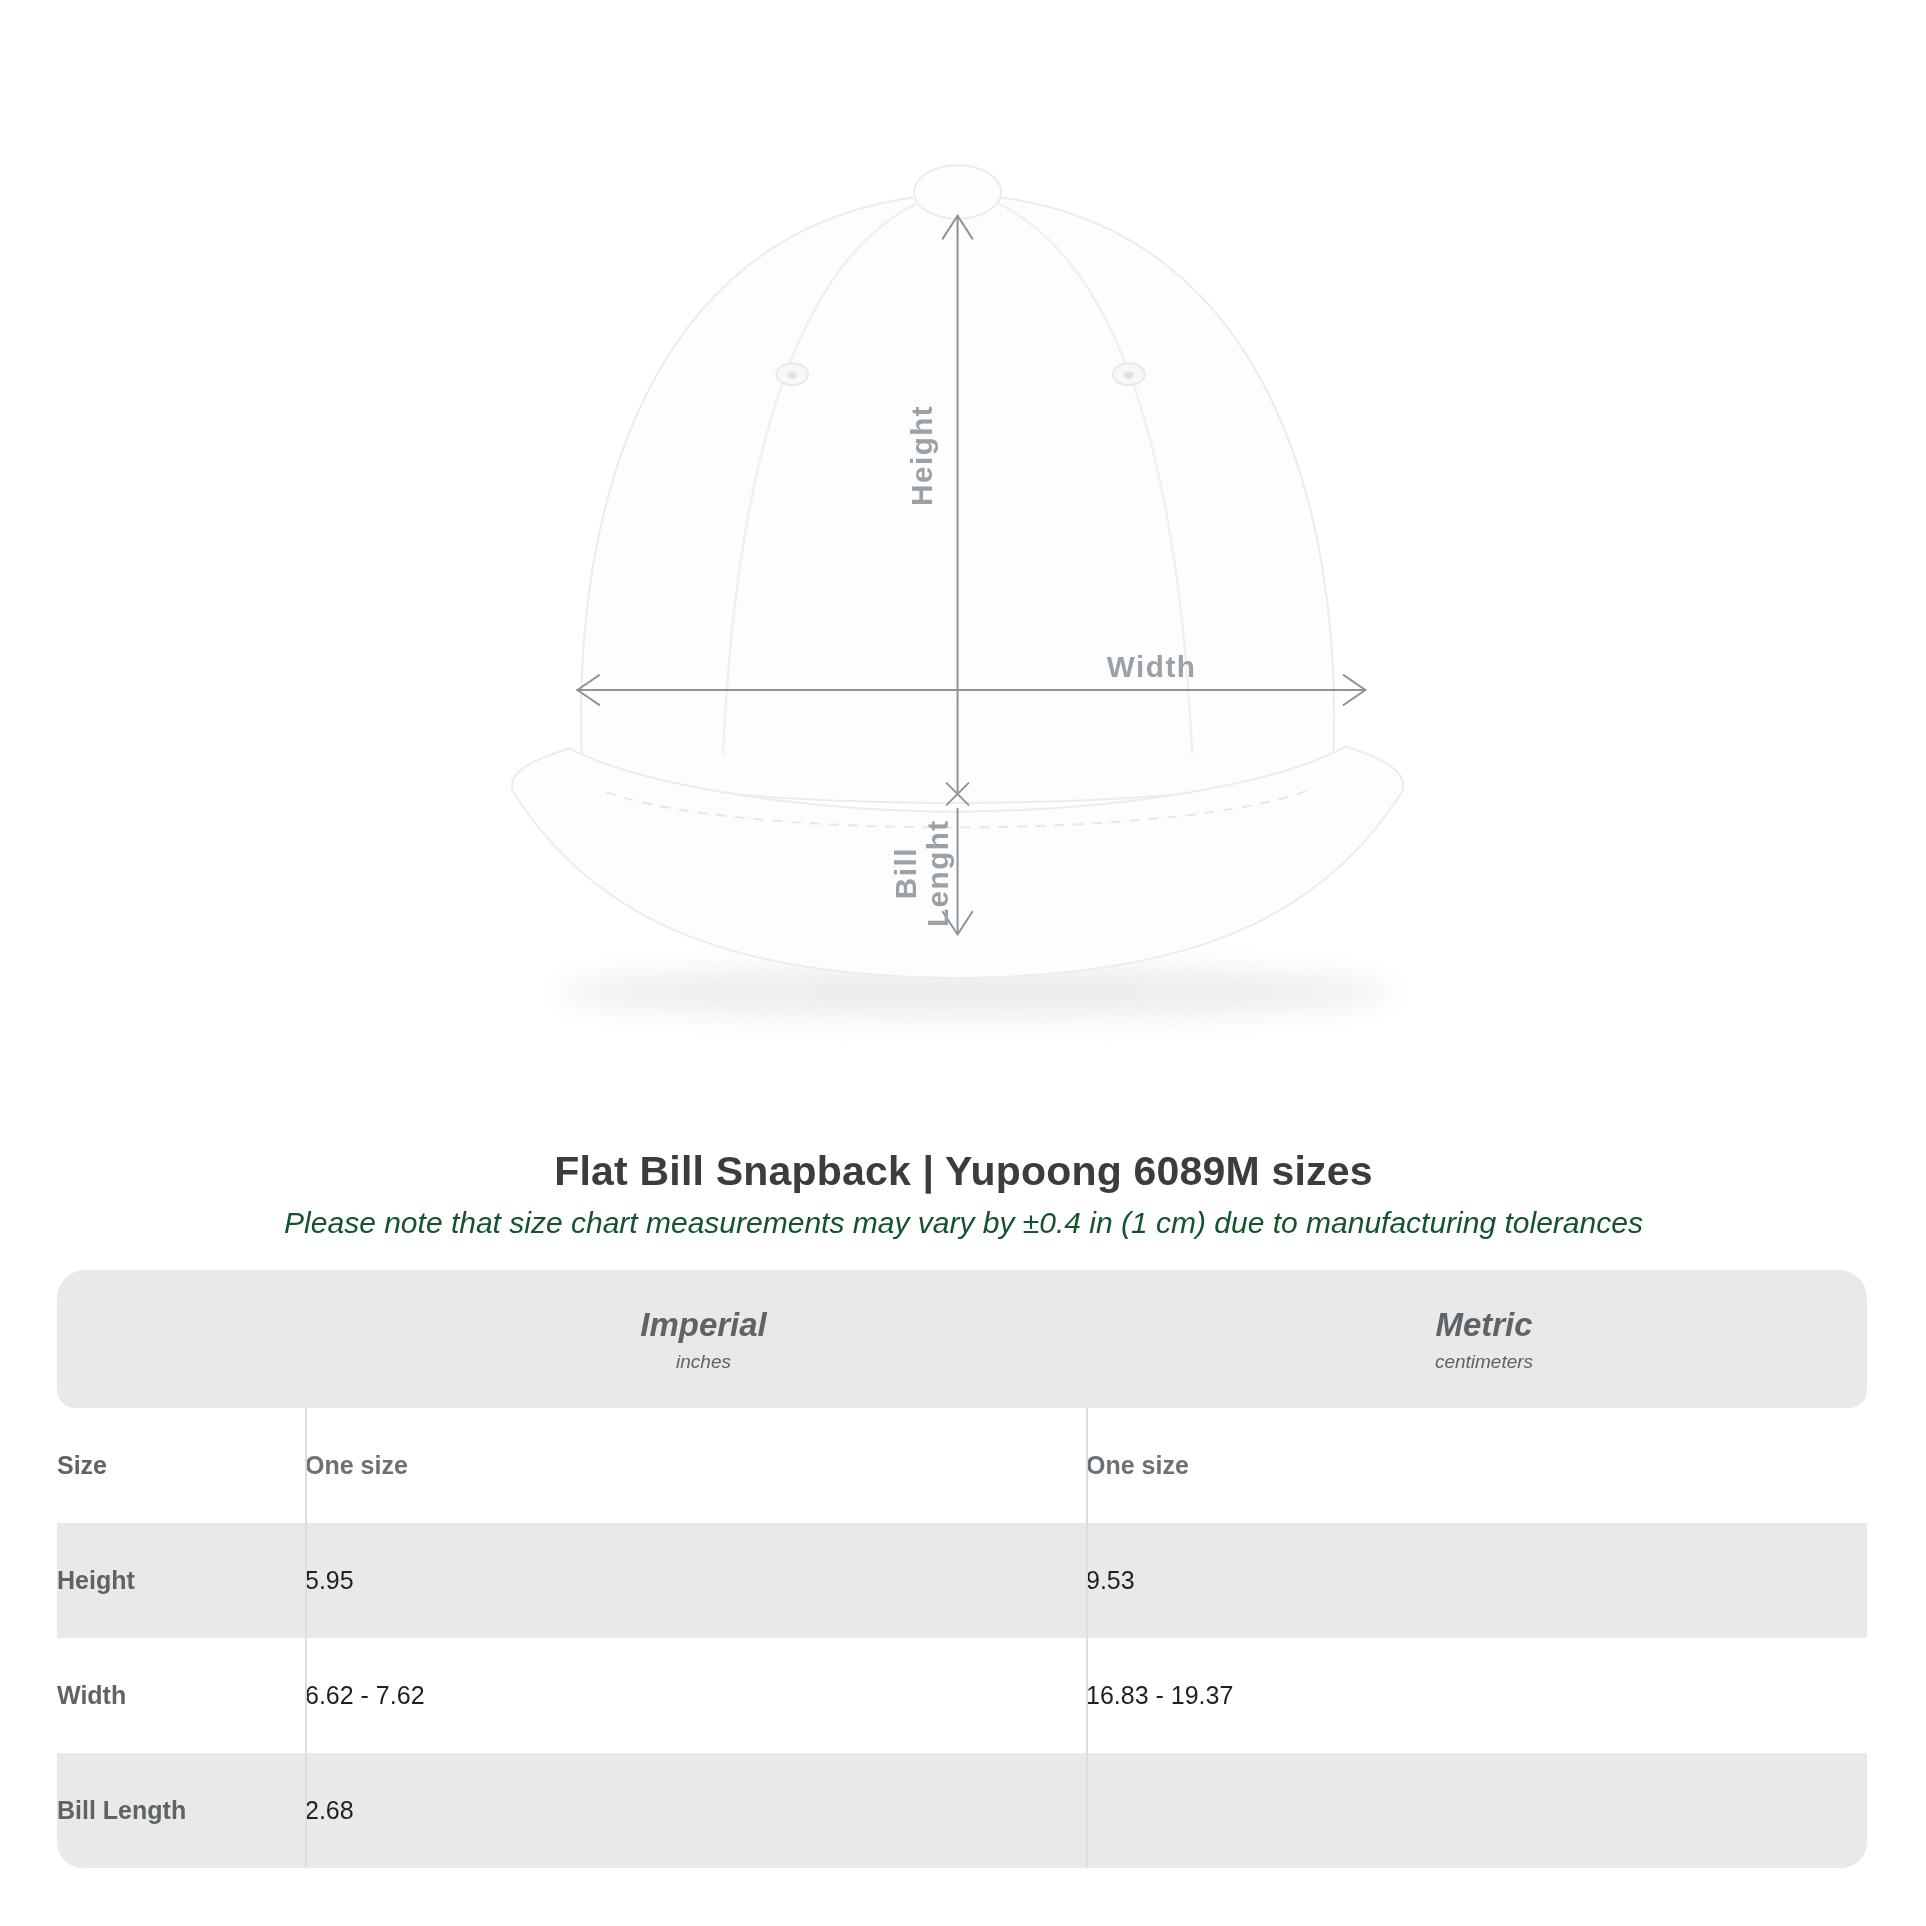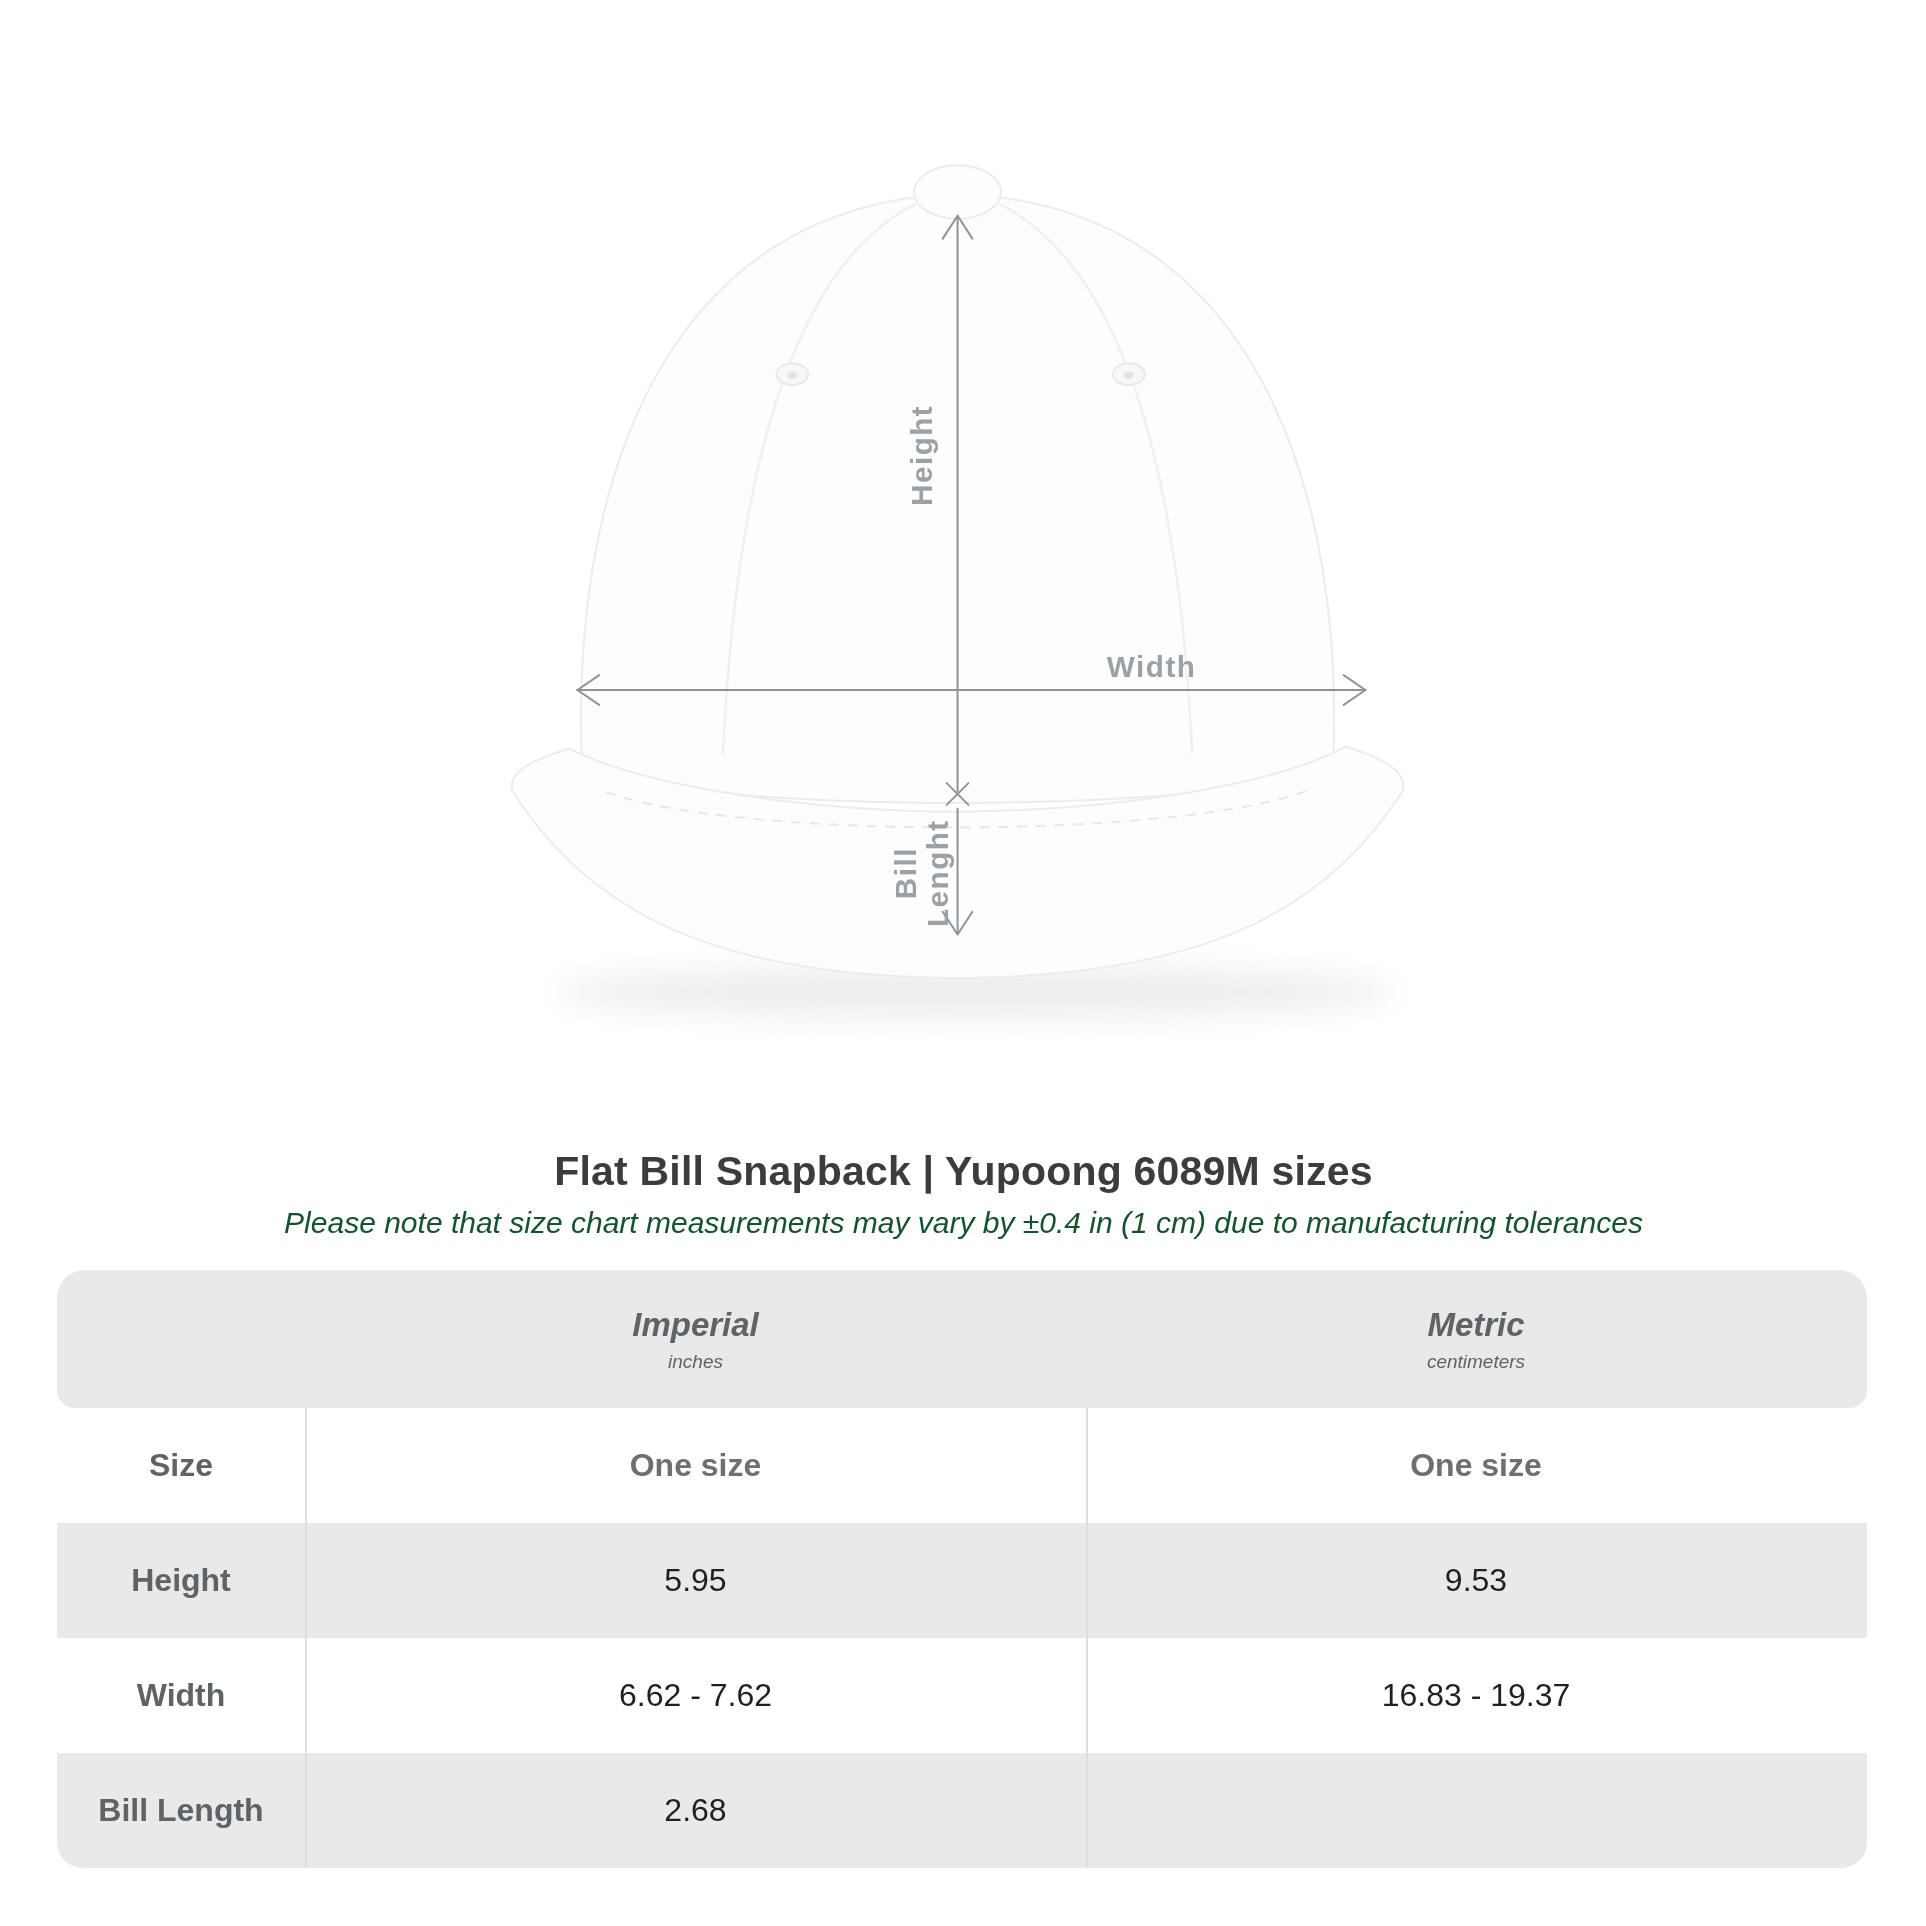--- a/index.html
+++ b/index.html
@@ -46,35 +46,36 @@
 
   
   .size-table { position: absolute; left: 57px; top: 1270px; width: 1810px; }
   .thead {
     height: 138px;
     background: #e9e9e9;
     border-radius: 28px 28px 18px 18px;
     display: grid;
     grid-template-columns: 248px 781px 780px;
     align-items: center;
+    padding-left: 8px;
   }
   .th { text-align: center; }
   .unit-name { font-size: 33px; font-weight: bold; font-style: italic; color: #5d6366; }
   .unit-sub { margin-top: 7px; font-size: 19px; font-style: italic; color: #5d6366; }
 
   .tbody { position: relative; }
   .tr {
     height: 115px;
     display: grid;
     grid-template-columns: 248px 781px 780px;
     align-items: center;
   }
   .tr.alt { background: #e9e9e9; }
   .tr.last { border-radius: 0 0 26px 26px; }
-  .td { text-align: center; font-size: 32px; }
+  .td { text-align: left; font-size: 25px; }
   .td.row-label { font-weight: bold; color: #5d6366; }
   .td.subhead { font-weight: bold; color: #6b7074; }
   .td.num { font-weight: normal; color: #1f2022; }
 
   .col-divider {
     position: absolute;
     top: 0;
     width: 2px;
     height: 459px;
     background: #dedede;

